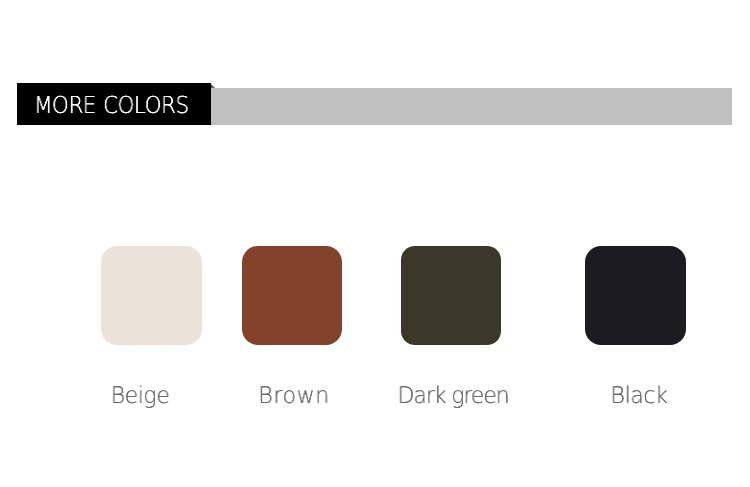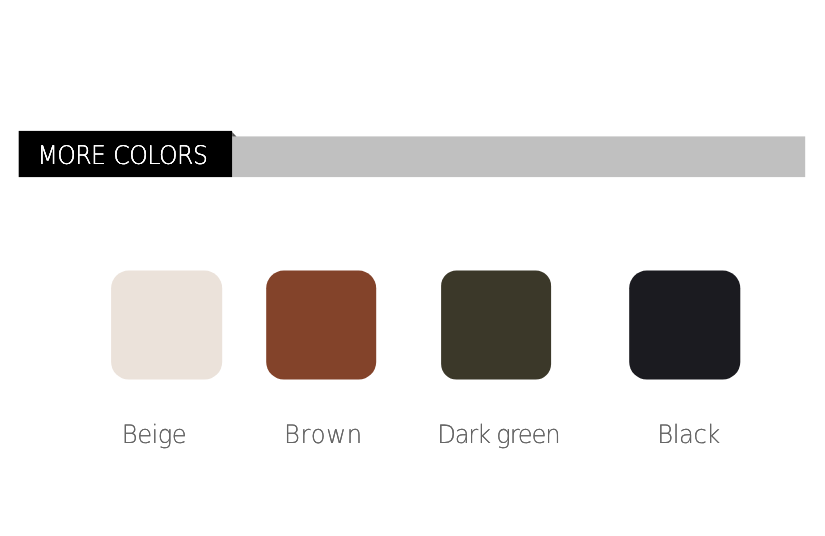--- a/index.html
+++ b/index.html
@@ -21,21 +21,21 @@
     width: 750px;
     height: 487px;
     background: #ffffff;
     overflow: hidden;
   }
 
   
   .ribbon {
     position: absolute;
     left: 0; top: 0;
-    width: 603px; height: 140px; margin-top: 36px;
+    width: 603px; height: 140px;
   }
   .ribbon-bar {
     position: absolute;
     left: 211px; top: 88px;
     width: 521px; height: 37px;
     background: #c0c0c0;
   }
   .ribbon-tag {
     position: absolute;
     left: 17px; top: 83px;
@@ -109,20 +109,20 @@
     <div class="swatch-item" style="left: 241.6px; width: 102px;">
       <div class="chip" style="background: rgb(131, 67, 42); width: 100.5px; border-radius: 16px;"></div>
       <div class="chip-label t-brown" style="margin-left: 1px; color: rgb(102, 102, 102); text-shadow: rgb(102, 102, 102) 0px 0px 0.45px;">Brown</div>
     </div>
 
     <div class="swatch-item" style="left: 400.5px; width: 100.5px;">
       <div class="chip" style="background: rgb(59, 56, 41); width: 100.5px; border-radius: 14px;"></div>
       <div class="chip-label t-dark-green" style="margin-left: 1.9px; color: rgb(102, 102, 102); text-shadow: rgb(102, 102, 102) 0px 0px 0.45px;">Dark green</div>
     </div>
 
-    <div class="swatch-item" style="left: 572px; width: 100.8px;">
+    <div class="swatch-item" style="left: 585px; width: 100.8px;">
       <div class="chip" style="background: rgb(27, 27, 32); width: 100.8px; border-radius: 16px;"></div>
       <div class="chip-label t-black" style="margin-left: 3.9px; color: rgb(102, 102, 102); text-shadow: rgb(102, 102, 102) 0px 0px 0.45px;">Black</div>
     </div>
 
   </div>
 
 </div>
 
 </body></html>

